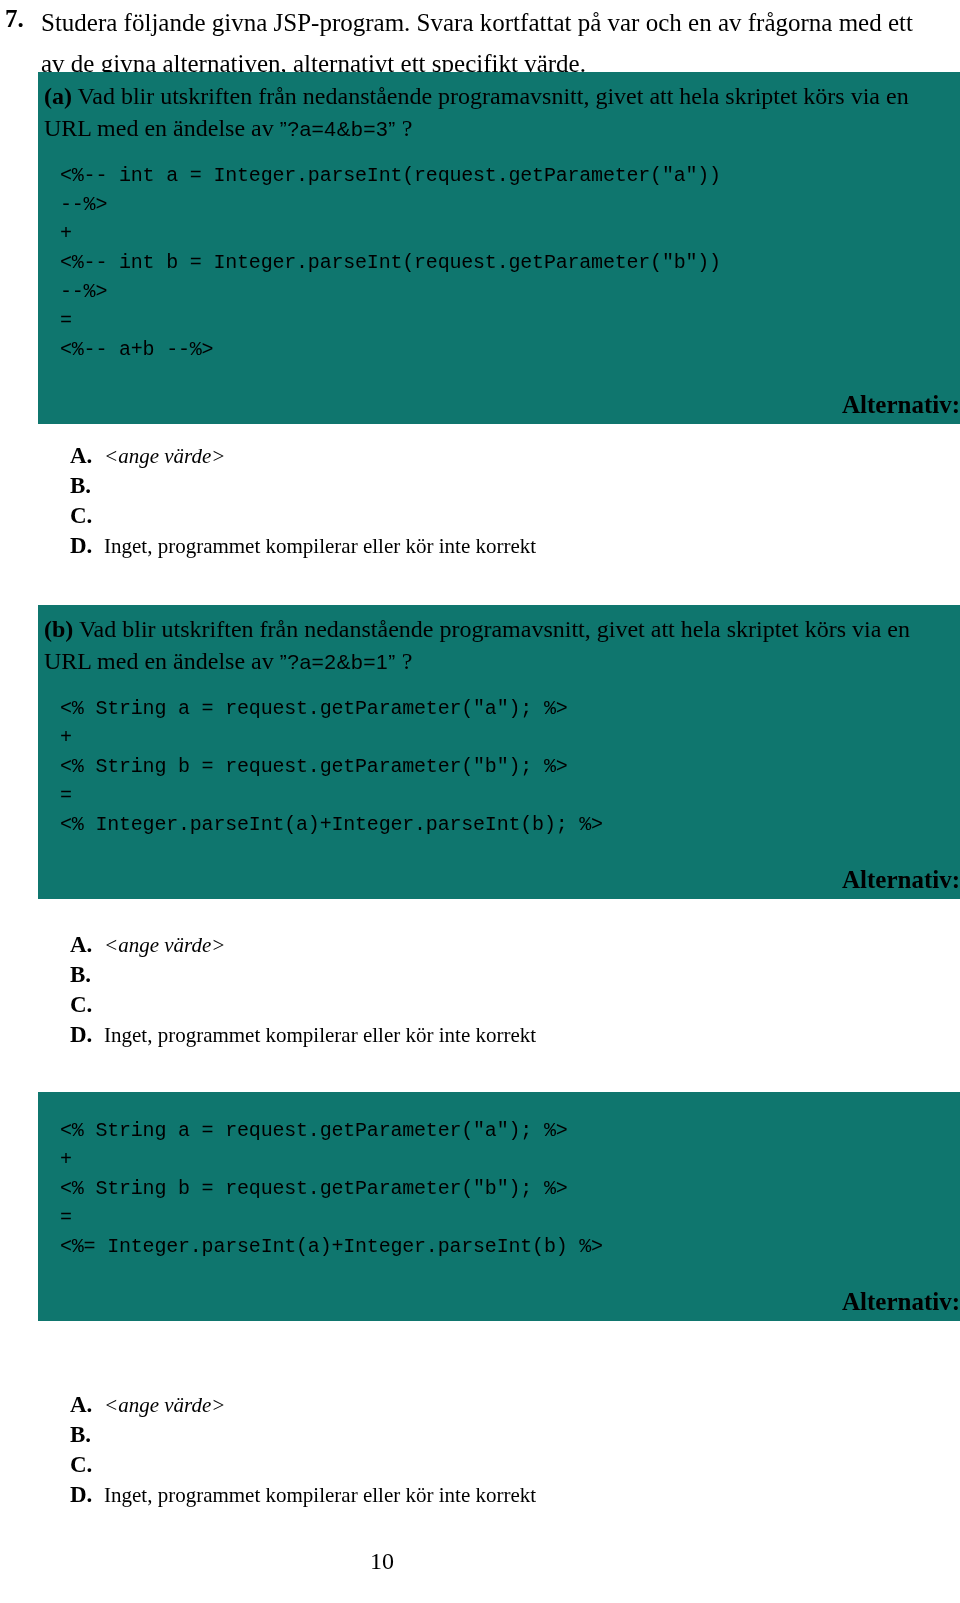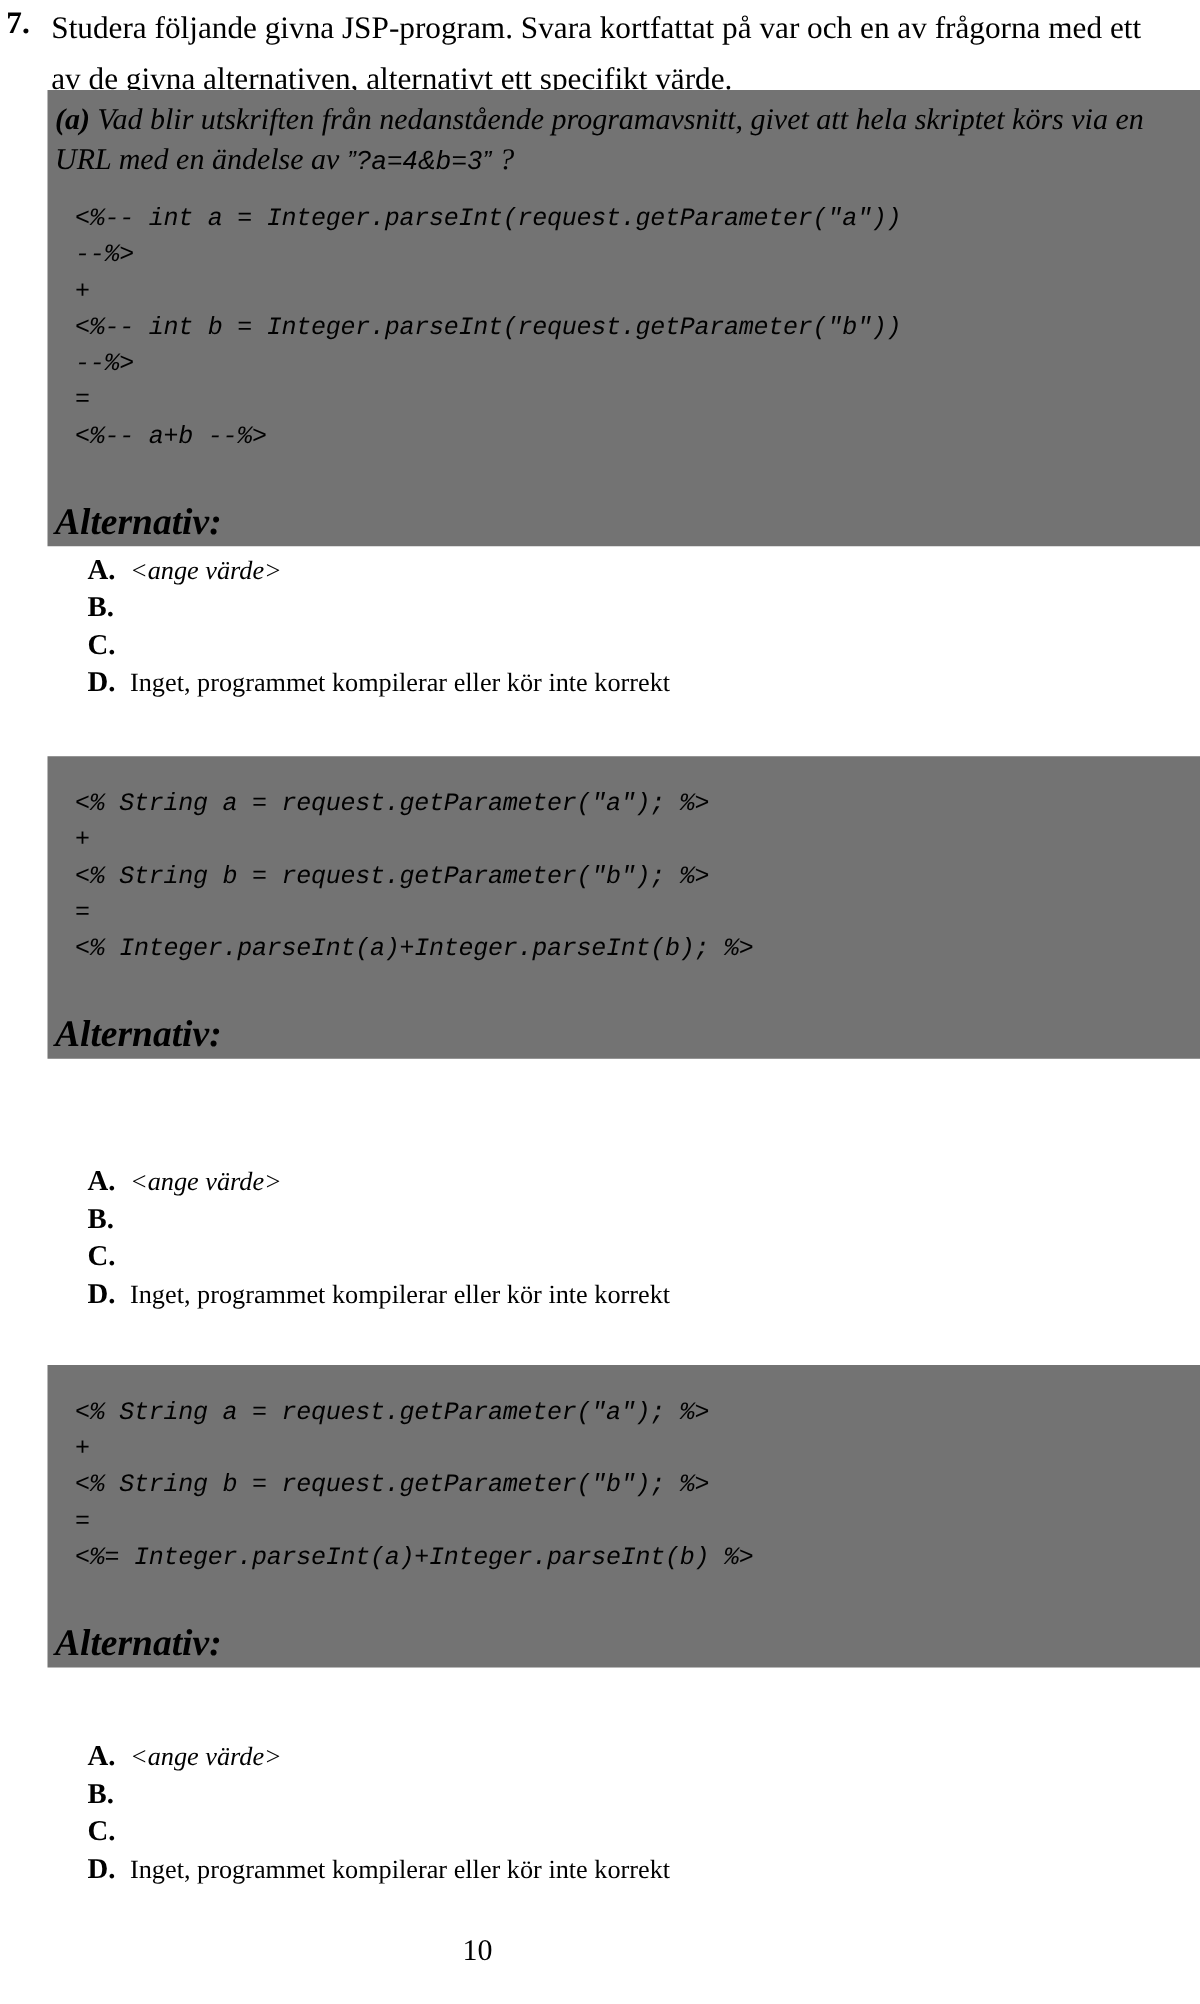--- a/index.html
+++ b/index.html
@@ -46,24 +46,23 @@
     line-height: 41px;
     flex: 1 1 auto;
     text-align: left;
   }
 
   
   .sub {
     position: absolute;
     left: 38px;
     width: 922px;
-    background: #737373;
+    background: #0f766e;
     box-sizing: border-box;
     padding: 8px 0 4px 0;
-    font-style: italic;
   }
 
   .sub-prompt {
     font-family: "Liberation Serif", serif;
     font-size: 24px;
     line-height: 32px;
     padding-left: 6px;
     padding-right: 20px;
   }
   .sub-label {
@@ -83,24 +82,25 @@
     white-space: pre;
     padding-left: 22px;
     margin-top: 16px;
     letter-spacing: -0.2px;
   }
 
   
   .alt-heading {
     font-family: "Liberation Serif", serif;
     font-weight: bold;
-    font-size: 30px;
+    font-size: 25px;
     line-height: 30px;
     padding-left: 6px;
-    margin-top: 39px;
+    margin-top: 26px;
+    text-align: right;
   }
 
   
   .alt-list {
     position: absolute;
     left: 70px;
     width: 860px;
   }
   .alt-row {
     display: flex;
@@ -171,20 +171,21 @@
       <span class="alt-key">C.</span>
       <span class="alt-val"></span>
     </div>
     <div class="alt-row">
       <span class="alt-key">D.</span>
       <span class="alt-val">Inget, programmet kompilerar eller kör inte korrekt</span>
     </div>
   </div>
 
   <div class="sub" style="top:605px;">
+    <div class="sub-prompt"><span class="sub-label">(b)</span><span> Vad blir utskriften från nedanstående programavsnitt, givet att hela skriptet körs via en URL med en ändelse av </span><span class="urlsuffix">”?a=2&amp;b=1”</span><span> ?</span></div>
     <div class="code">&lt;% String a = request.getParameter("a"); %&gt;
 +
 &lt;% String b = request.getParameter("b"); %&gt;
 =
 &lt;% Integer.parseInt(a)+Integer.parseInt(b); %&gt;</div>
     <div class="alt-heading">Alternativ:</div>
   </div>
 
   <div class="alt-list" style="top:930px;">
     <div class="alt-row">

